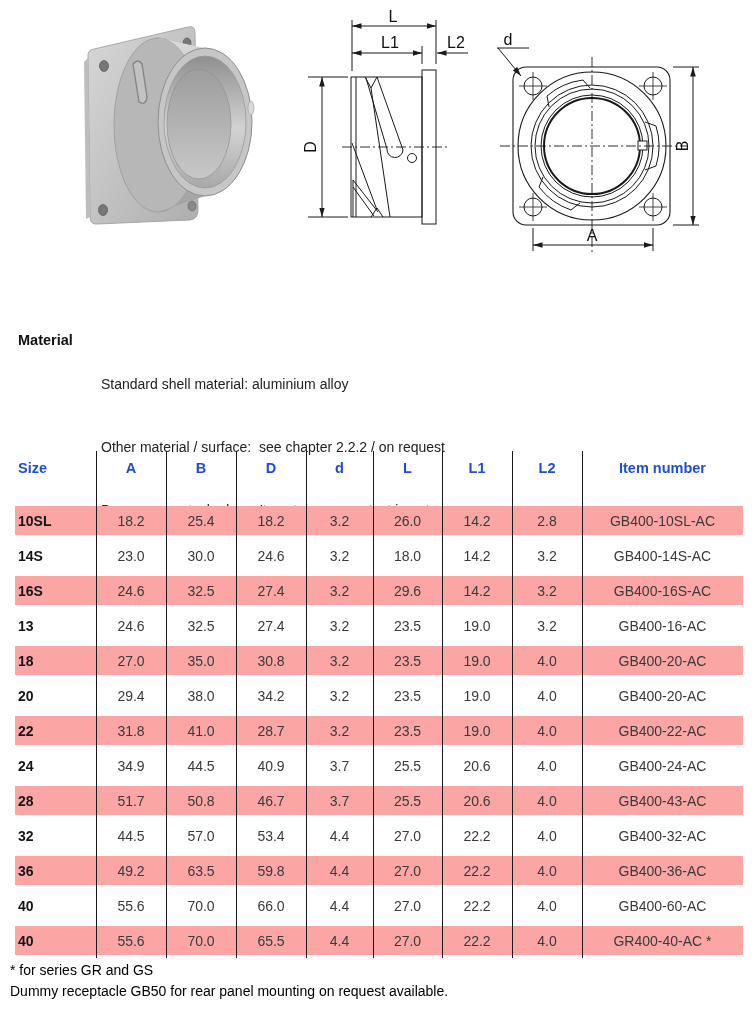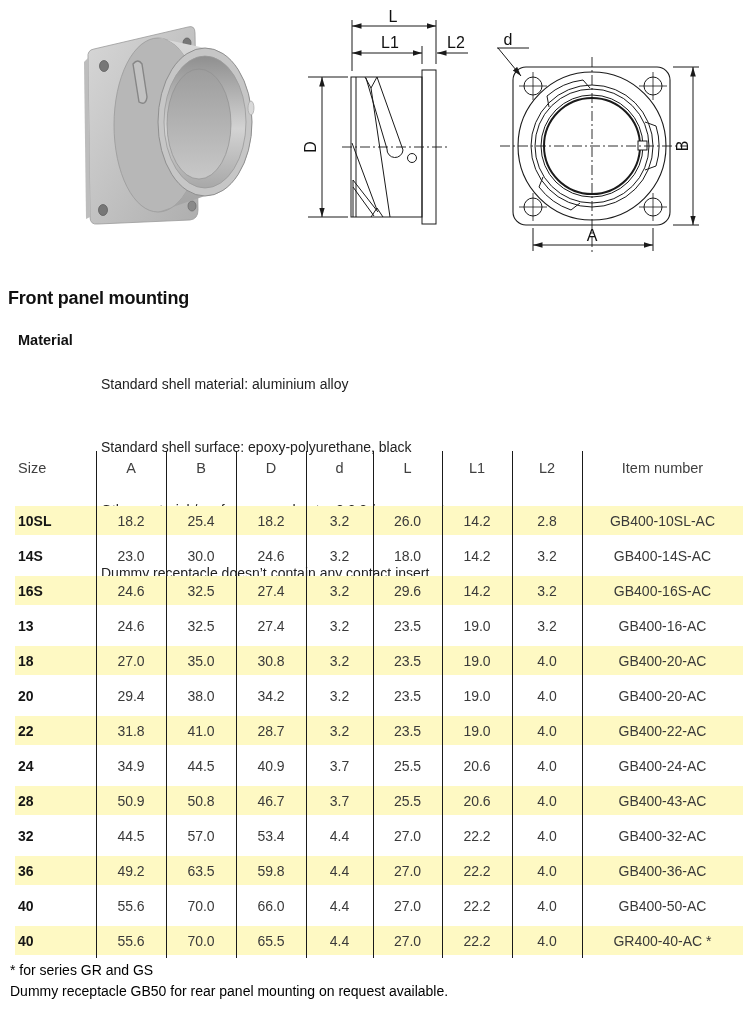--- a/index.html
+++ b/index.html
@@ -3,27 +3,27 @@
 <meta charset="utf-8">
 <style>
   html,body{margin:0;padding:0;background:#ffffff;}
   .page{position:relative;width:756px;height:1020px;background:#fff;
         font-family:"Liberation Sans", sans-serif;color:#222;overflow:hidden;}
   svg text{font-family:"Liberation Sans", sans-serif;fill:#111;}
   .heading{position:absolute;left:8px;top:288px;font-size:18px;font-weight:bold;color:#111;letter-spacing:-0.2px;}
   .material-label{position:absolute;left:18px;top:332px;font-size:14.5px;font-weight:bold;color:#111;}
   .material-lines{position:absolute;left:101px;top:332px;font-size:14px;line-height:21px;color:#222;white-space:pre;}
   .dtable{position:absolute;left:15px;top:450px;width:728px;height:508px;font-size:14px;color:#3a3a3a;}
-  .thead{display:flex;height:53px;box-sizing:border-box;padding-top:10px;font-weight:normal;color:#404040;font-size:14.5px;justify-content:center;}
+  .thead{display:flex;height:53px;box-sizing:border-box;padding-top:10px;font-weight:bold;color:#1d4ed8;font-size:14.5px;justify-content:center;}
   .cell{flex:none;text-align:center;box-sizing:border-box;}
   .c0{width:81px;text-align:left;padding-left:3px;}
   .c1{width:70px;} .c2{width:70px;} .c3{width:70px;} .c4{width:67px;}
   .c5{width:69px;} .c6{width:70px;} .c7{width:70px;} .c8{width:161px;}
   .trow{display:flex;height:35px;box-sizing:border-box;padding:3px 0;align-items:center;}
-  .trow.shaded{background-color:#fef9c3;background-clip:content-box;}
+  .trow.shaded{background-color:#fca5a5;background-clip:content-box;}
   .trow .c0{font-weight:bold;color:#151515;}
   .vline{position:absolute;top:1px;height:507px;width:1px;background:#1a1a1a;}
   .footnotes{position:absolute;left:10px;top:960px;font-size:14px;line-height:21px;color:#000000;}
 </style>
 </head>
 <body>
 
 <div class="page">
 
   <svg width="756" height="270" viewBox="0 0 756 270" style="position:absolute;left:0;top:0;">
@@ -150,26 +150,24 @@
       <line x1="533" y1="228" x2="533" y2="251"></line>
       <line x1="653" y1="228" x2="653" y2="251"></line>
       <line x1="533" y1="245" x2="653" y2="245" marker-start="url(#ar)" marker-end="url(#ar)"></line>
 
       <text x="508" y="45" font-size="16" text-anchor="middle" stroke="none">d</text>
       <text x="683" y="151" font-size="16" text-anchor="middle" transform="rotate(-90 683 146)" stroke="none">B</text>
       <text x="592" y="241" font-size="16" text-anchor="middle" stroke="none">A</text>
     </g>
   </svg>
 
-  <div class="heading">Front panel mounting</div>
 
   <div class="material-label">Material</div>
   <div class="material-lines">
     <div>Standard shell material: aluminium alloy</div>
-    <div>Standard shell surface: epoxy-polyurethane, black</div>
     <div>Other material / surface:  see chapter 2.2.2 / on request</div>
     <div>Dummy receptacle doesn’t contain any contact insert.</div>
   </div>
 
   <div class="dtable">
     <div class="thead">
       <div class="cell c0">Size</div>
       <div class="cell c1">A</div>
       <div class="cell c2">B</div>
       <div class="cell c3">D</div>
@@ -263,21 +261,21 @@
           <div class="cell c2">44.5</div>
           <div class="cell c3">40.9</div>
           <div class="cell c4">3.7</div>
           <div class="cell c5">25.5</div>
           <div class="cell c6">20.6</div>
           <div class="cell c7">4.0</div>
           <div class="cell c8">GB400-24-AC</div>
         </div>
         <div class="trow shaded">
           <div class="cell c0">28</div>
-          <div class="cell c1">50.9</div>
+          <div class="cell c1">51.7</div>
           <div class="cell c2">50.8</div>
           <div class="cell c3">46.7</div>
           <div class="cell c4">3.7</div>
           <div class="cell c5">25.5</div>
           <div class="cell c6">20.6</div>
           <div class="cell c7">4.0</div>
           <div class="cell c8">GB400-43-AC</div>
         </div>
         <div class="trow">
           <div class="cell c0">32</div>
@@ -303,21 +301,21 @@
         </div>
         <div class="trow">
           <div class="cell c0">40</div>
           <div class="cell c1">55.6</div>
           <div class="cell c2">70.0</div>
           <div class="cell c3">66.0</div>
           <div class="cell c4">4.4</div>
           <div class="cell c5">27.0</div>
           <div class="cell c6">22.2</div>
           <div class="cell c7">4.0</div>
-          <div class="cell c8">GB400-50-AC</div>
+          <div class="cell c8">GB400-60-AC</div>
         </div>
         <div class="trow shaded">
           <div class="cell c0">40</div>
           <div class="cell c1">55.6</div>
           <div class="cell c2">70.0</div>
           <div class="cell c3">65.5</div>
           <div class="cell c4">4.4</div>
           <div class="cell c5">27.0</div>
           <div class="cell c6">22.2</div>
           <div class="cell c7">4.0</div>

